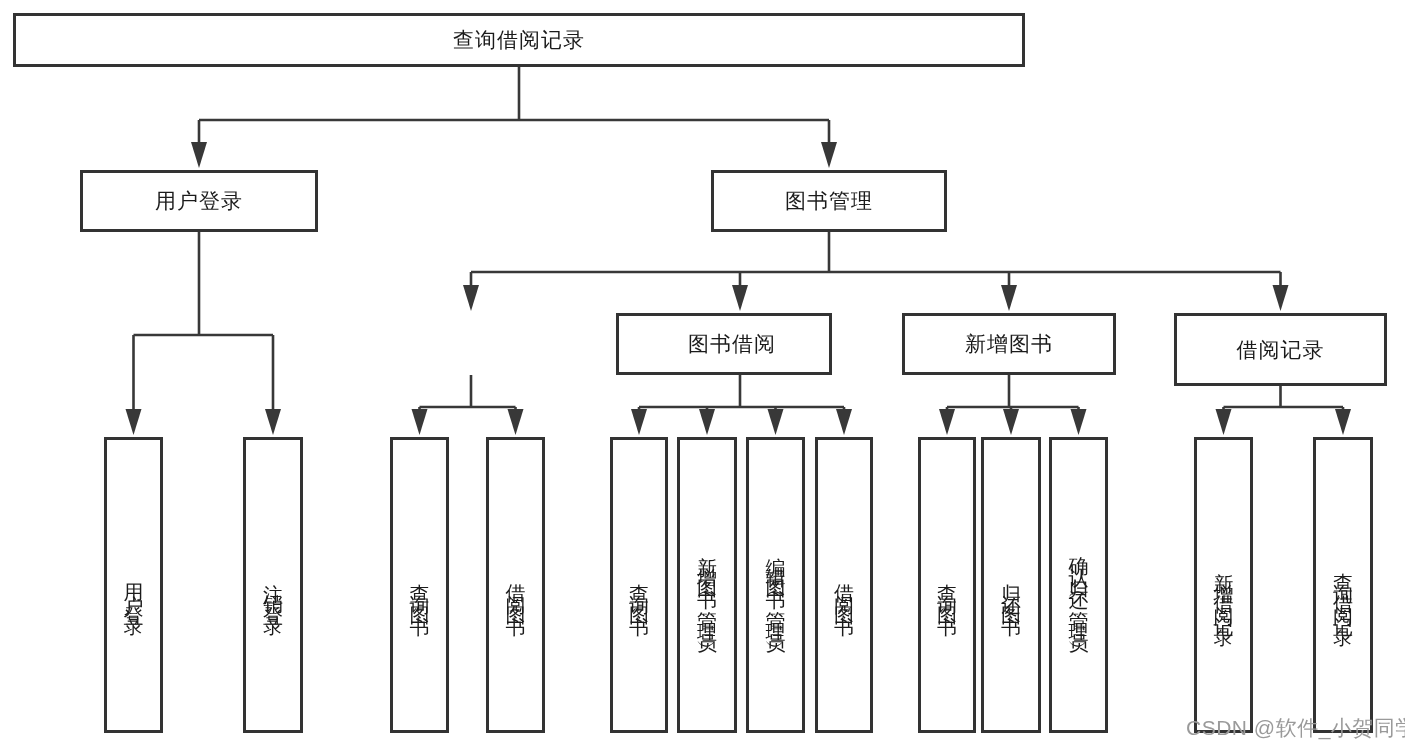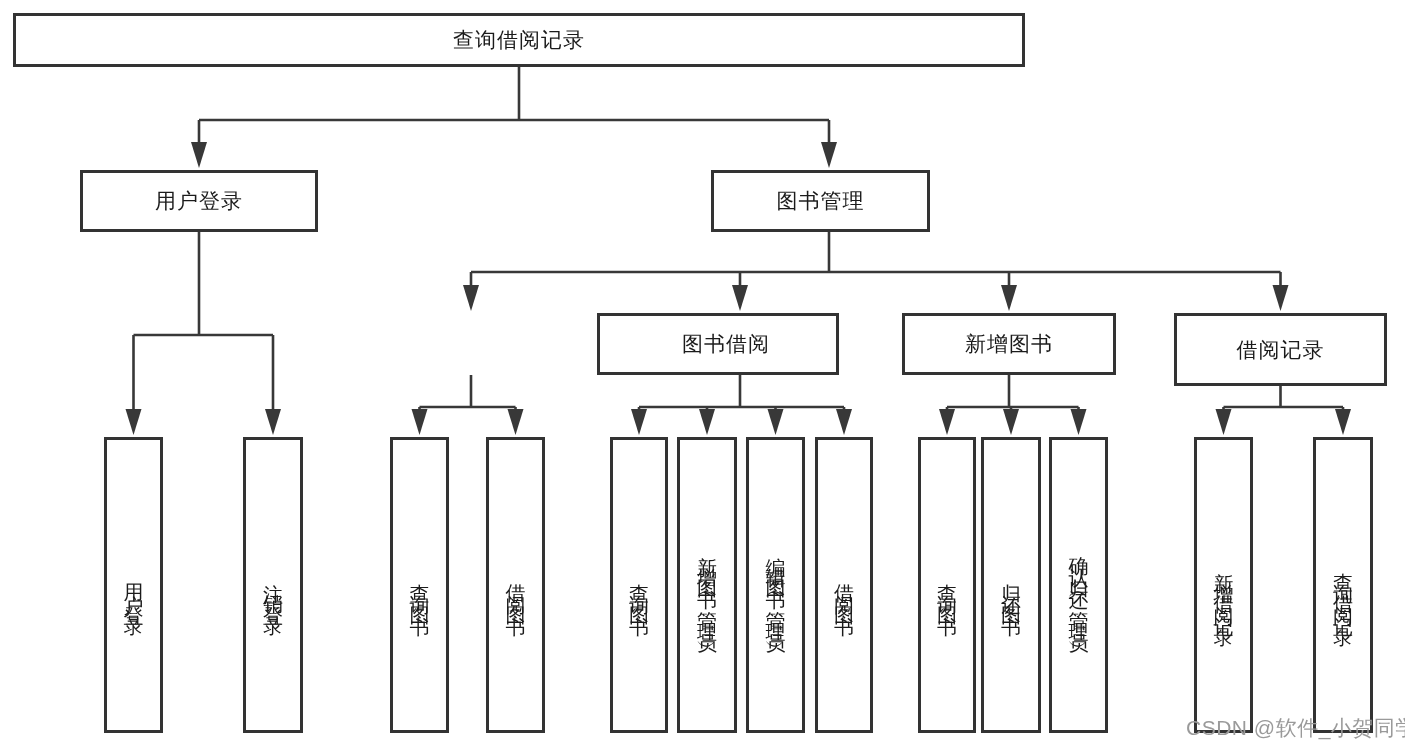--- a/index.html
+++ b/index.html
@@ -123,25 +123,25 @@
     </g>
   </svg>
 
   <div class="box" style="left:13px; top:13px; width:1012px; height:54px;">
     <span>查询借阅记录</span>
   </div>
 
   <div class="box" style="left:80px; top:170px; width:238px; height:62px;">
     <span>用户登录</span>
   </div>
-  <div class="box" style="left:711px; top:170px; width:219px; height:62px;text-align:right;">
+  <div class="box" style="left:711px; top:170px; width:236px; height:62px;text-align:right;">
     <span>图书管理</span>
   </div>
 
-  <div class="box" style="left:597px; top:313px; width:242px; height:62px;padding-left:16px;">
+  <div class="box" style="left:616px; top:313px; width:216px; height:62px;padding-left:16px;">
     <span>图书借阅</span>
   </div>
   <div class="box" style="left:902px; top:313px; width:214px; height:62px;">
     <span>新增图书</span>
   </div>
   <div class="box" style="left:1174px; top:313px; width:213px; height:73px;">
     <span>借阅记录</span>
   </div>
 
   <div class="box vbox" style="left:104px; top:437px; width:59px; height:296px;">

